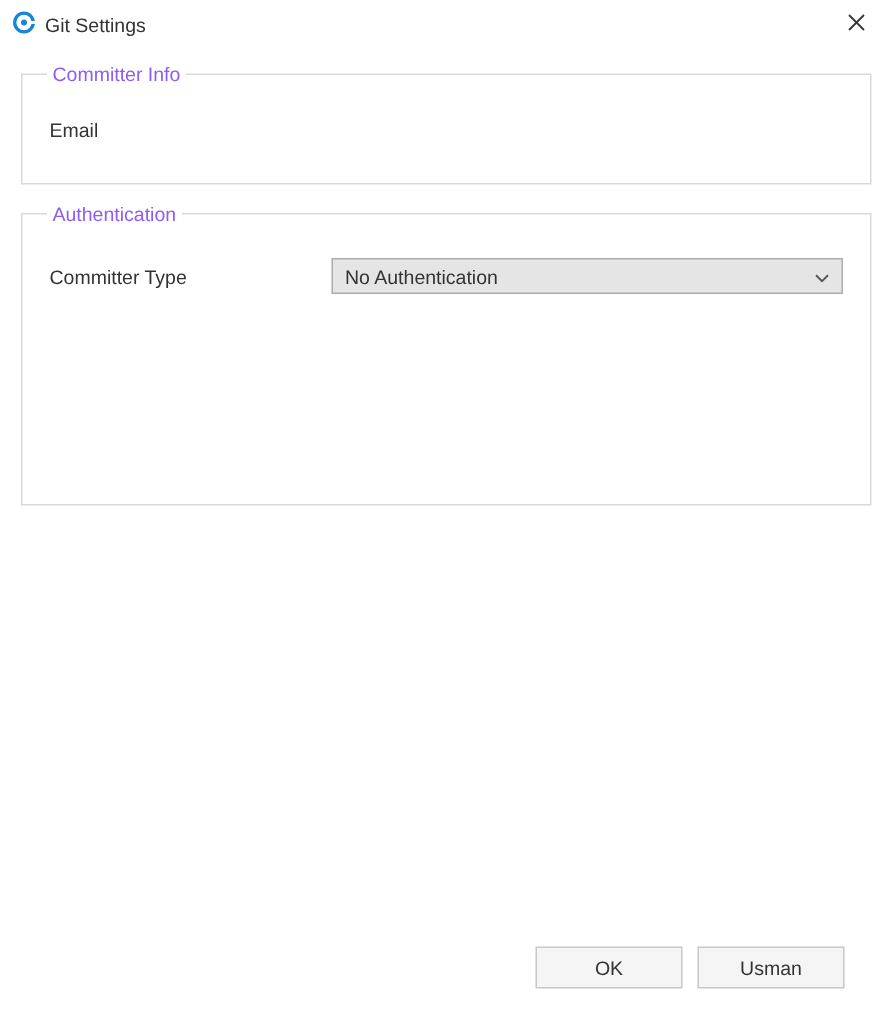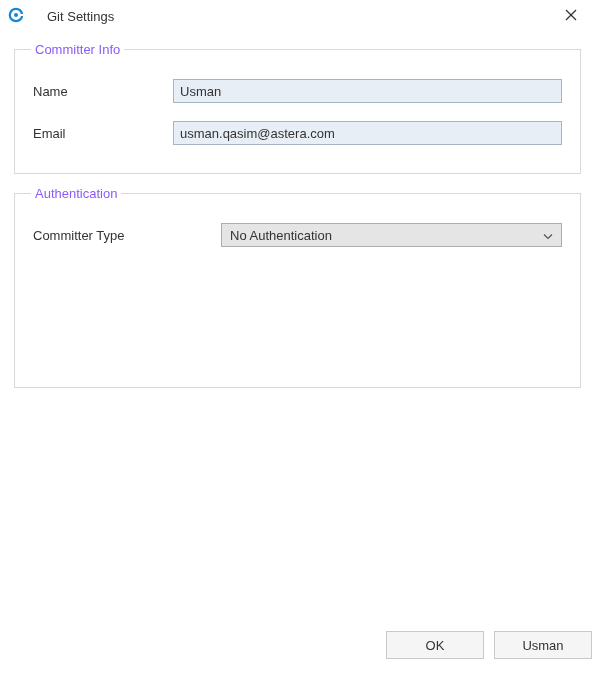--- a/index.html
+++ b/index.html
@@ -20,21 +20,21 @@
     .titlebar {
       display: flex;
       align-items: center;
       justify-content: space-between;
       height: 32px;
       padding: 0 10px 0 8px;
     }
     .titlebar-left {
       display: flex;
       align-items: center;
-      gap: 23px;
+      gap: 6px;
     }
     .title-text {
       font-size: 13px;
       color: #333;
     }
     .close-btn {
       width: 28px;
       height: 28px;
       display: flex;
       align-items: center;
@@ -107,21 +107,21 @@
     .select-chevron {
       position: absolute;
       right: 8px;
       top: 50%;
       transform: translateY(-50%);
       pointer-events: none;
     }
     .button-bar {
       position: absolute;
       bottom: 14px;
-      right: 3px;
+      right: 32px;
       display: flex;
       gap: 10px;
     }
     .btn {
       width: 98px;
       height: 28px;
       border: 1px solid #c9c9c9;
       background: #f5f5f5;
       font-family: inherit;
       font-size: 13px;
@@ -151,28 +151,23 @@
       </svg>
     </span>
   </div>
 </div>
 
 <div class="content">
 
   <fieldset>
     <legend>Committer Info</legend>
 
-    <div class="form-row">
-      <div class="form-label">Name</div>
-      <input type="text" class="text-input" value="Usman" style="">
-    </div>
 
     <div class="form-row">
       <div class="form-label">Email</div>
-      <input type="text" class="text-input" value="usman.qasim@astera.com" style="">
     </div>
   </fieldset>
 
   <fieldset class="auth">
     <legend>Authentication</legend>
 
     <div class="form-row">
       <div class="form-label">Committer Type</div>
       <div class="select-wrap">
         <div class="select-box">

